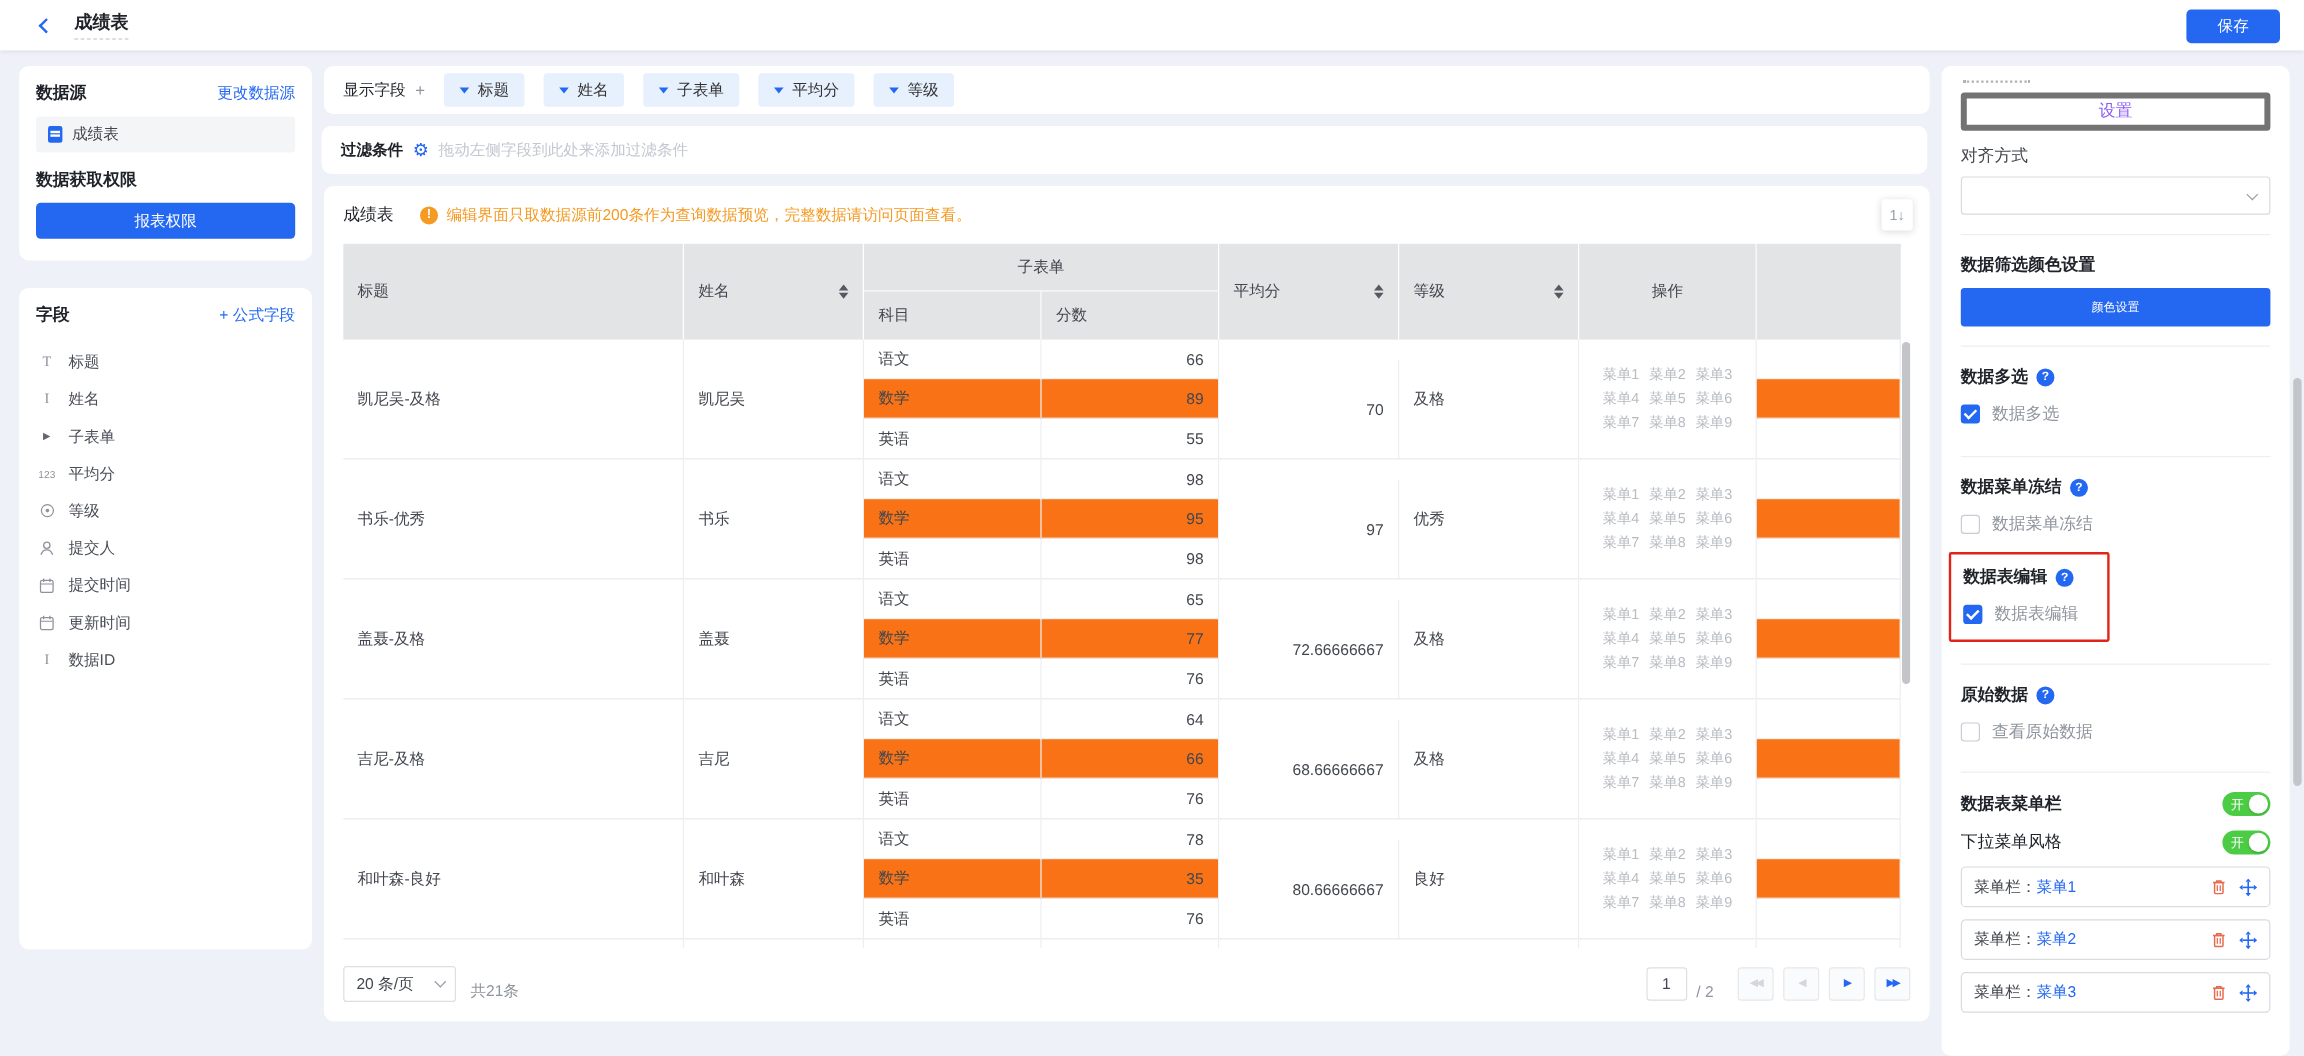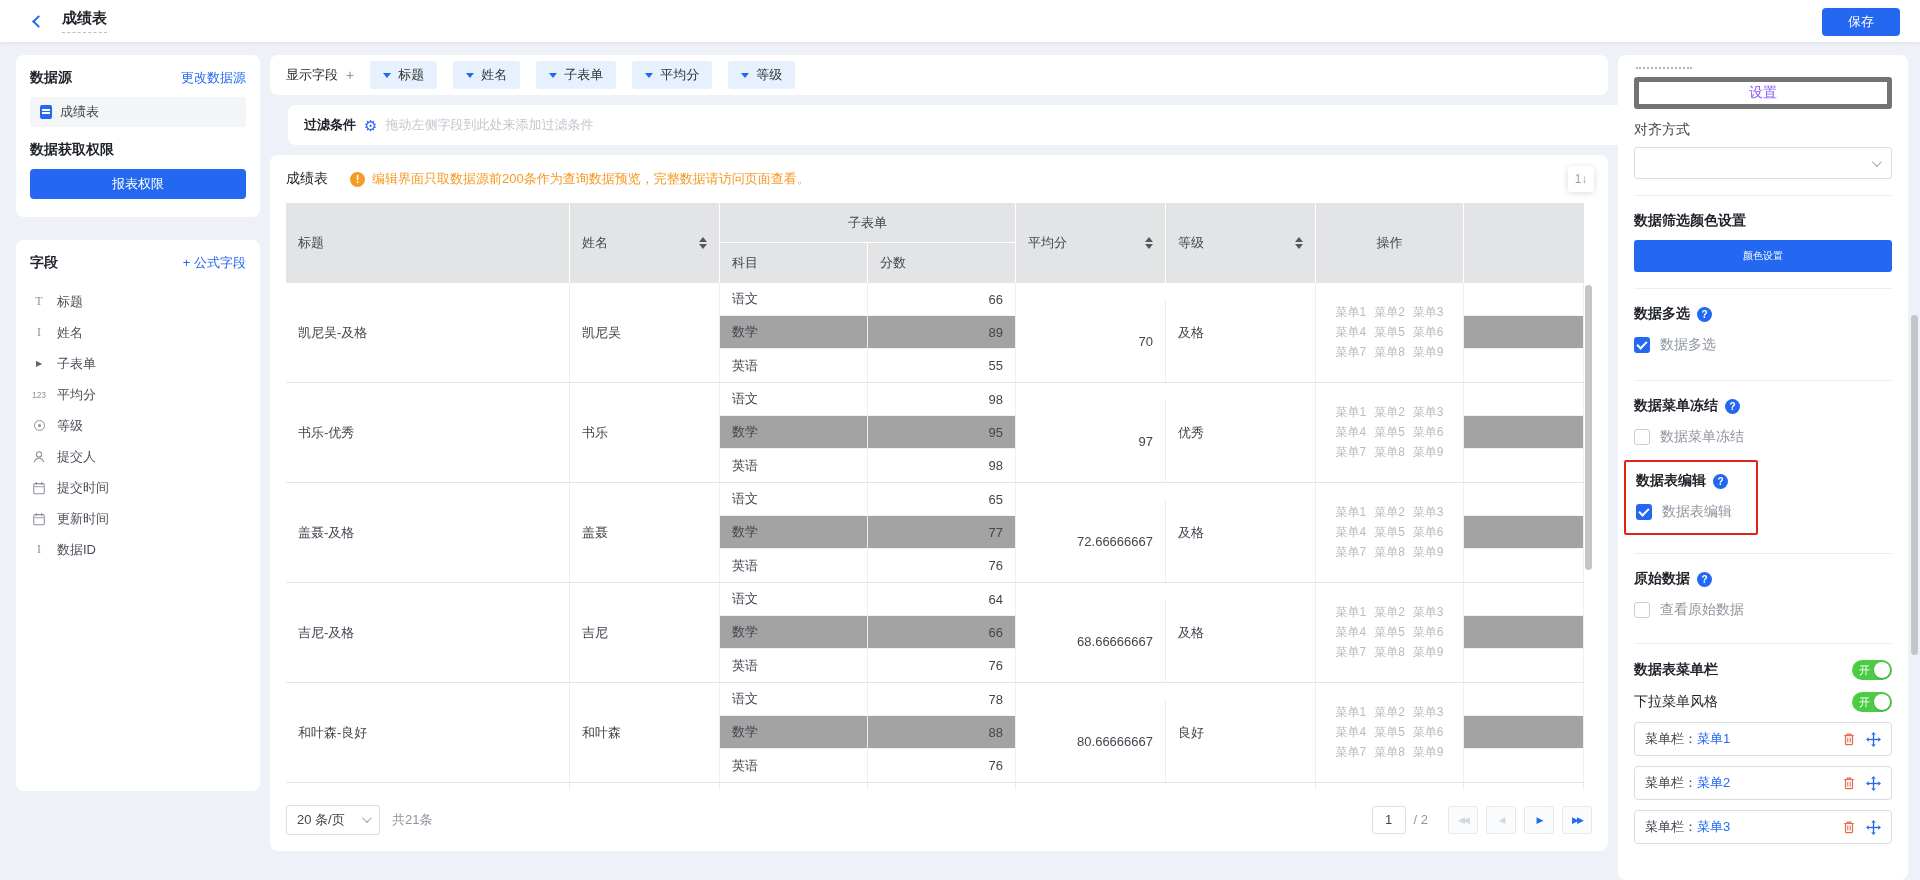--- a/index.html
+++ b/index.html
@@ -12,21 +12,21 @@
   .back { width:20px; height:20px; display:flex; align-items:center; justify-content:center; cursor:pointer; margin-left:8px; }
   .back i { display:block; width:9px; height:9px; border-left:2px solid #2468f2; border-bottom:2px solid #2468f2; transform:rotate(45deg); }
   .page-title { margin-left:14px; font-size:15px; font-weight:bold; color:#1f2329; border-bottom:1px dashed #b9bdc4; padding-bottom:4px; }
   .save-btn { position:absolute; right:20px; top:8px; width:78px; height:28px; background:#2468f2; color:#fff; border:none; border-radius:4px; font-size:13px; cursor:pointer; }
 
   
   .card { position:absolute; background:#fff; border-radius:8px; }
   .lc1 { left:16px; top:55px; width:244px; height:162px; padding:14px; }
   .lc2 { left:16px; top:240px; width:244px; height:551px; padding:14px; }
   .chipsbar { left:270px; top:55px; width:1338px; height:40px; display:flex; align-items:center; padding:0 16px; }
-  .filterbar { left:288px; top:105px; width:1338px; height:40px; display:flex; align-items:center; padding:0 16px; }
+  .filterbar { left:268px; top:105px; width:1338px; height:40px; display:flex; align-items:center; padding:0 16px; }
   .tablecard { left:270px; top:155px; width:1338px; height:696px; padding:0 16px; }
   .rightcard { left:1618px; top:55px; width:290px; height:825px; padding:10px 16px; overflow:hidden; }
 
   
   .row-between { display:flex; align-items:center; justify-content:space-between; }
   .sec-title { font-size:14px; font-weight:bold; color:#1f2329; }
   .link { color:#2468f2; font-size:13px; cursor:pointer; }
   .ds-item { margin-top:10px; height:30px; background:#f4f5f7; border-radius:3px; display:flex; align-items:center; padding:0 10px; gap:8px; cursor:pointer; }
   .doc-icon { width:12px; height:14px; background:#2468f2; border-radius:2px; position:relative; flex:none; }
   .doc-icon::after { content:""; position:absolute; left:2px; top:4px; width:8px; height:1.6px; background:#fff; box-shadow:0 3px 0 #fff; }
@@ -68,29 +68,29 @@
   .sort i { display:block; width:0; height:0; border-left:4.5px solid transparent; border-right:4.5px solid transparent; }
   .sort .up { border-bottom:5px solid #55595f; }
   .sort .dn { border-top:5px solid #55595f; }
   .tbody { width:1298px; }
   .prow { display:flex; border-bottom:1px solid #e2e4e7; background:#fff; }
   .bc { display:flex; align-items:center; padding:0 12px; border-right:1px solid #eceef1; }
   .bc.right { justify-content:flex-end;margin-top:17px; }
   .subcol { display:flex; flex-direction:column; border-right:1px solid #eceef1; }
   .scell { height:33px; display:flex; align-items:center; padding:0 12px; border-bottom:1px solid #f0f1f3; }
   .scell:last-child { border-bottom:none; }
-  .scell.stripe { background:#a3a3a3; }
+  .scell.stripe { background:#f97316; }
   .scell.right { justify-content:flex-end; }
   .menus { display:grid; grid-template-columns:repeat(3,auto); gap:3px 8px; color:#b7bbc2; font-size:12px; justify-content:center; }
   .menus span { cursor:pointer; }
   .tscroll { position:absolute; right:0; top:82px; width:7px; height:285px; background:#c3c5c9; border-radius:4px; }
 
   
   .pgbar { height:48px; display:flex; align-items:center; justify-content:space-between; }
-  .pg-left, .pg-right { display:flex; align-items:center;margin-top:11px; }
+  .pg-left, .pg-right { display:flex; align-items:flex-end;margin-top:11px; }
   .psize { width:94px; height:30px; border:1px solid #dcdfe3; border-radius:3px; display:flex; align-items:center; padding:0 10px; cursor:pointer; }
   .chev { width:7px; height:7px; border-right:1.5px solid #9aa0a8; border-bottom:1.5px solid #9aa0a8; transform:rotate(45deg) translateY(-2px); margin-left:auto; flex:none; }
   .ptotal { color:#8f959e; margin-left:12px; }
   .pageinput { width:34px; height:28px; border:1px solid #dcdfe3; border-radius:3px; display:flex; align-items:center; justify-content:center; }
   .psuffix { color:#8f959e; margin:0 12px 0 8px; }
   .pbtn { width:30px; height:28px; border:1px solid #e7e8ea; border-radius:3px; background:#fafbfc; display:flex; align-items:center; justify-content:center; margin-left:8px; font-size:9px; cursor:pointer; letter-spacing:-2px; }
   .pbtn.disabled { color:#d4d7db; }
   .pbtn.active { color:#2468f2; }
 
   
@@ -447,21 +447,21 @@
           <div class="prow">
             <div class="bc c-title">和叶森-良好</div>
             <div class="bc c-name">和叶森</div>
             <div class="subcol c-subj">
               <div class="scell">语文</div>
               <div class="scell stripe">数学</div>
               <div class="scell">英语</div>
             </div>
             <div class="subcol c-score">
               <div class="scell right">78</div>
-              <div class="scell stripe right">88</div>
+              <div class="scell stripe right">35</div>
               <div class="scell right">76</div>
             </div>
             <div class="bc c-avg right">80.66666667</div>
             <div class="bc c-grade">良好</div>
             <div class="bc c-act center">
               <div class="menus">
                 <span>菜单1</span>
                 <span>菜单2</span>
                 <span>菜单3</span>
                 <span>菜单4</span>

